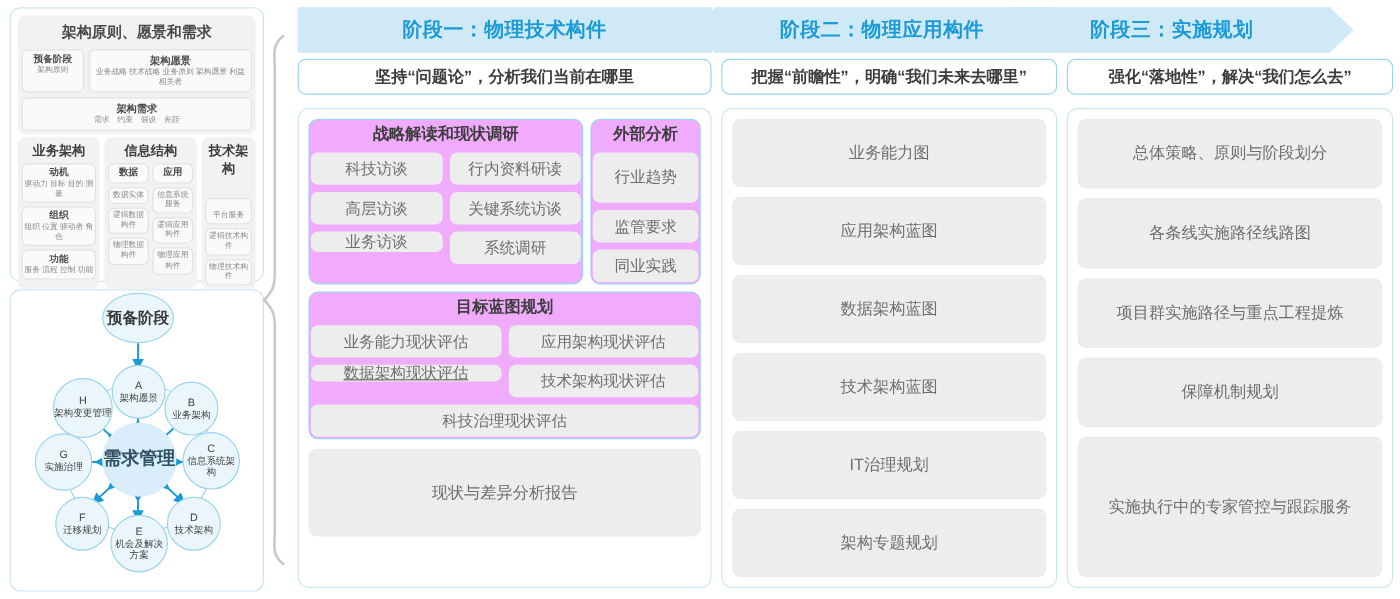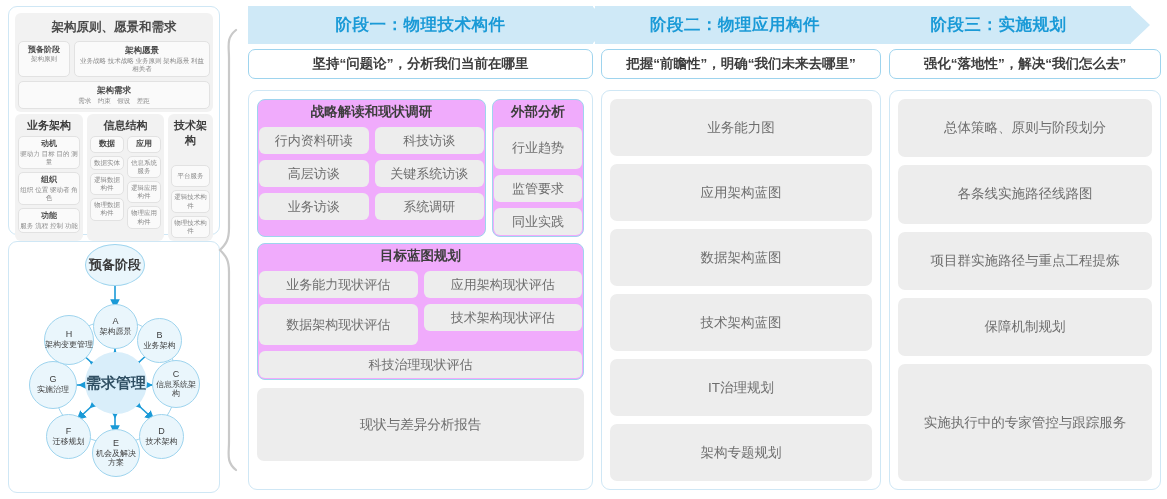--- a/index.html
+++ b/index.html
@@ -45,21 +45,21 @@
 
   .three-col{display:flex;gap:4px;margin-top:5px;}
   .col-box{background:#f2f2f2;border-radius:6px;padding:3px;box-sizing:border-box;}
   .col-title{text-align:center;font-weight:bold;font-size:11px;color:#3d3d3d;margin:1px 0 3px;}
   .col-biz{width:92px;}
   .col-info{width:104px;}
   .col-tech{width:60px;}
   .stack{display:flex;flex-direction:column;gap:3px;}
   .sub2{display:flex;gap:3px;}
   .sub2 .stack{flex:1;}
-  .mini{padding:2px 1px;font-size:6.5px;line-height:1.2;min-height:13px;display:flex;flex-direction:column;justify-content:center;}
+  .mini{padding:2px 1px;font-size:6.5px;line-height:1.2;min-height:13px;display:flex;flex-direction:column;justify-content:flex-end;}
   .mini b{font-size:8px;margin-bottom:1px;}
 
   .impl-row{display:flex;gap:4px;align-items:stretch;margin-top:5px;}
   .impl-label{
     width:42px;text-align:center;font-weight:bold;font-size:11px;color:#3d3d3d;
     display:flex;align-items:center;justify-content:center;line-height:1.15;
   }
   .impl-cell{flex:1;padding:3px 2px;}
 
   
@@ -320,21 +320,21 @@
         <svg class="chev" viewBox="0 0 20 38">
           <polygon points="0,0 20,19 0,38" fill="#cfe9f7"></polygon>
         </svg>
       </div>
       <div class="arrow" style="left:347px;width:280px;background:#cfe9f7;">
         <span>阶段二：物理应用构件</span>
         <svg class="chev" viewBox="0 0 20 38">
           <polygon points="0,0 20,19 0,38" fill="#cfe9f7"></polygon>
         </svg>
       </div>
-      <div class="arrow" style="left:618px;width:265px;background:#cfe9f7;">
+      <div class="arrow" style="left:596px;width:265px;background:#cfe9f7;">
         <span>阶段三：实施规划</span>
         <svg class="chev" viewBox="0 0 20 38">
           <polygon points="0,0 20,19 0,38" fill="#cfe9f7"></polygon>
         </svg>
       </div>
     </div>
 
     <div style="position:absolute;top:43px;left:0;width:913px;display:flex;gap:8px;">
       <div class="subbar" style="width:345px;margin-top:0;">
         <span>坚持“问题论”，分析我们当前在哪里</span>
@@ -349,49 +349,49 @@
 
     <div class="cols" style="top:84px;left:0;width:913px;">
 
       <div class="phasecol" style="width:345px;height:400px;">
 
         <div style="display:flex;gap:6px;">
 
           <div class="innerbox" style="flex:1;">
             <div class="ib-title">战略解读和现状调研</div>
             <div class="chips2 gap6">
+              <div class="chip" style="height:27px;">科技访谈</div>
               <div class="chip" style="height:27px;">行内资料研读</div>
-              <div class="chip" style="height:27px;">科技访谈</div>
             </div>
             <div class="chips2 gap6">
               <div class="chip" style="height:27px;">高层访谈</div>
               <div class="chip" style="height:27px;">关键系统访谈</div>
             </div>
             <div class="chips2">
-              <div class="chip" style="height:27px;">业务访谈</div>
+              <div class="chip" style="height:17px;">业务访谈</div>
               <div class="chip" style="height:27px;">系统调研</div>
             </div>
           </div>
 
           <div class="innerbox" style="width:92px;">
             <div class="ib-title">外部分析</div>
             <div class="chip gap6" style="height:42px;">行业趋势</div>
             <div class="chip gap6" style="height:27px;">监管要求</div>
             <div class="chip" style="height:27px;">同业实践</div>
           </div>
         </div>
 
         <div class="innerbox" style="margin-top:6px;">
           <div class="ib-title">目标蓝图规划</div>
           <div class="chips2 gap6">
             <div class="chip" style="height:27px;">业务能力现状评估</div>
             <div class="chip" style="height:27px;">应用架构现状评估</div>
           </div>
           <div class="chips2 gap6">
-            <div class="chip" style="height:41px;">数据架构现状评估</div>
+            <div class="chip" style="height:14px;text-decoration:underline;">数据架构现状评估</div>
             <div class="chip" style="height:27px;">技术架构现状评估</div>
           </div>
           <div class="chip" style="height:27px;">科技治理现状评估</div>
         </div>
 
         <div class="bigchip" style="margin-top:8px;height:73px;">现状与差异分析报告</div>
       </div>
 
       <div class="phasecol" style="width:280px;height:400px;display:flex;flex-direction:column;gap:8px;">
         <div class="bigchip" style="flex:1;">业务能力图</div>

